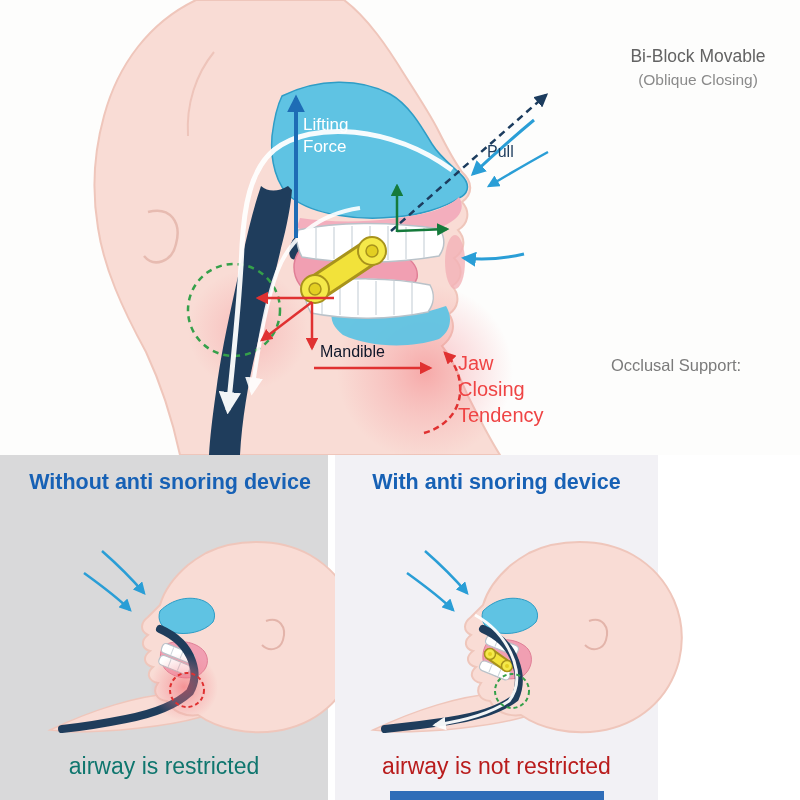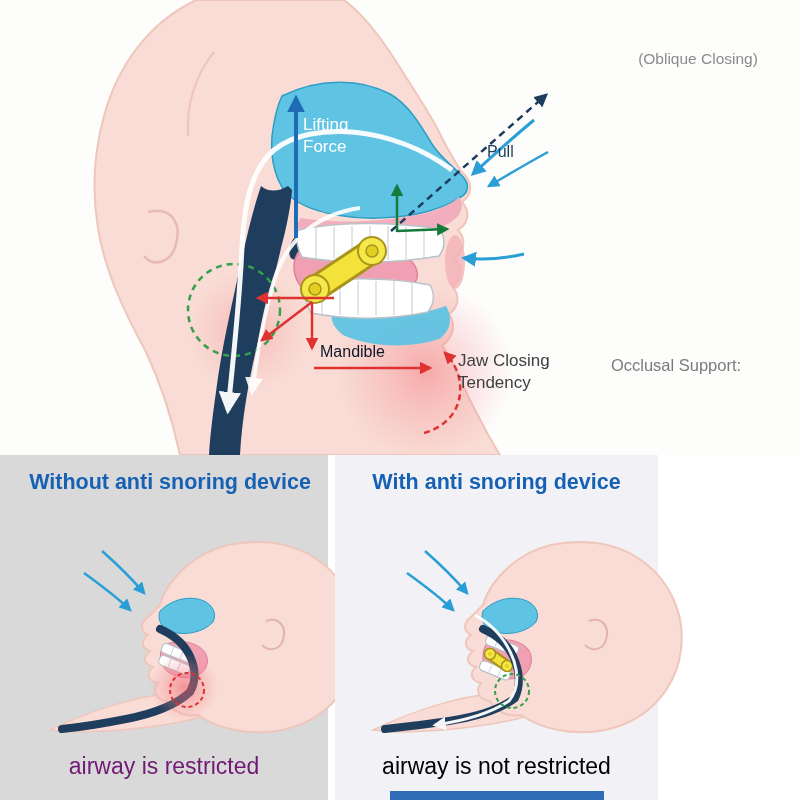--- a/index.html
+++ b/index.html
@@ -5,36 +5,36 @@
   html,body{margin:0;padding:0;background:#ffffff;font-family:"Liberation Sans",sans-serif;}
   .canvas{position:relative;width:800px;height:800px;overflow:hidden;background:#ffffff;}
 
   
   .top{position:relative;width:800px;height:455px;background:#fdfdfc;}
   .top svg{position:absolute;left:0;top:0;}
   .lbl{position:absolute;pointer-events:none;}
   .lab-lifting{left:303px;top:114px;width:66px;color:#ffffff;font-size:17px;line-height:1.3;font-weight:500;}
   .lab-pull{left:487px;top:143px;color:#1c3c5e;font-size:16px;}
   .lab-mandible{left:320px;top:343px;color:#0f172a;font-size:16px;}
-  .lab-jaw{left:458px;top:350px;width:94px;color:#404040;font-size:17px;line-height:1.3;}
+  .lab-jaw{left:458px;top:350px;width:94px;color:#ef4444;font-size:20px;line-height:1.3;}
   .lab-device{left:600px;top:46px;width:196px;text-align:center;color:#636363;font-size:17.5px;}
   .lab-device .sub{font-size:15.5px;color:#8b8b8b;margin-top:4px;}
   .lab-occlusal{left:580px;top:356px;width:192px;text-align:center;color:#7b7b7b;font-size:16.5px;}
   .lab-occlusal .sub{color:#8b8b8b;margin-top:4px;}
 
   
   .bottom{position:absolute;left:0;top:455px;width:800px;height:345px;display:flex;background:#ffffff;}
   .panel{position:relative;height:345px;}
   .panel-left{width:316px;background:#d9d9da;margin-right:7px;padding-left:12px;}
   .panel-right{width:323px;background:#f2f1f5;}
   .panel h2{margin:15px 0 0 0;text-align:center;font-size:21.5px;font-weight:700;color:#1761b5;}
   .panel .art{display:block;margin:2px auto 0 auto;}
   .caption{position:absolute;left:0;right:0;bottom:20px;text-align:center;font-size:23px;}
-  .caption-muted{color:#701a75;}
-  .caption-strong{color:#000000;}
+  .caption-muted{color:#0f766e;}
+  .caption-strong{color:#b91c1c;}
   .underline-bar{position:absolute;left:50%;bottom:0;transform:translateX(-50%);width:214px;height:9px;background:#2f6db8;}
 </style>
 </head>
 <body>
 
 <div class="canvas">
 
   <section class="top">
     <svg width="800" height="455" viewBox="0 0 800 455">
       <defs>
@@ -146,20 +146,21 @@
       </g>
 
       <path d="M 424,433 C 452,425 466,402 458,374 C 455,365 450,358 445,353" fill="none" stroke="#e03131" stroke-width="2.5" stroke-dasharray="6 4" marker-end="url(#aR)"></path>
     </svg>
 
     <div class="lbl lab-lifting">Lifting Force</div>
     <div class="lbl lab-pull">Pull</div>
     <div class="lbl lab-mandible">Mandible</div>
     <div class="lbl lab-jaw">Jaw Closing Tendency</div>
     <div class="lbl lab-device">
+      <div>Bi-Block Movable</div>
       <div class="sub">(Oblique Closing)</div>
     </div>
     <div class="lbl lab-occlusal">
       <div>Occlusal Support:</div>
     </div>
   </section>
 
   <section class="bottom">
 
     <div class="panel panel-left">

